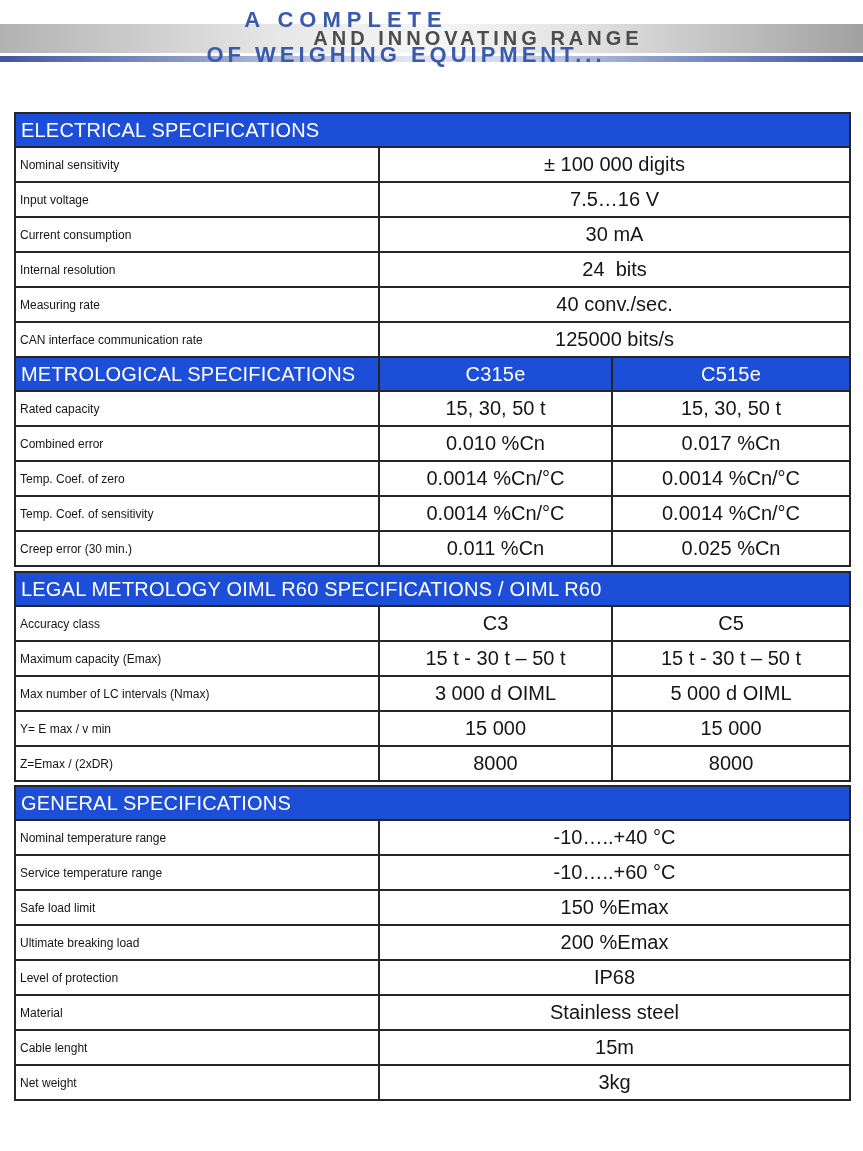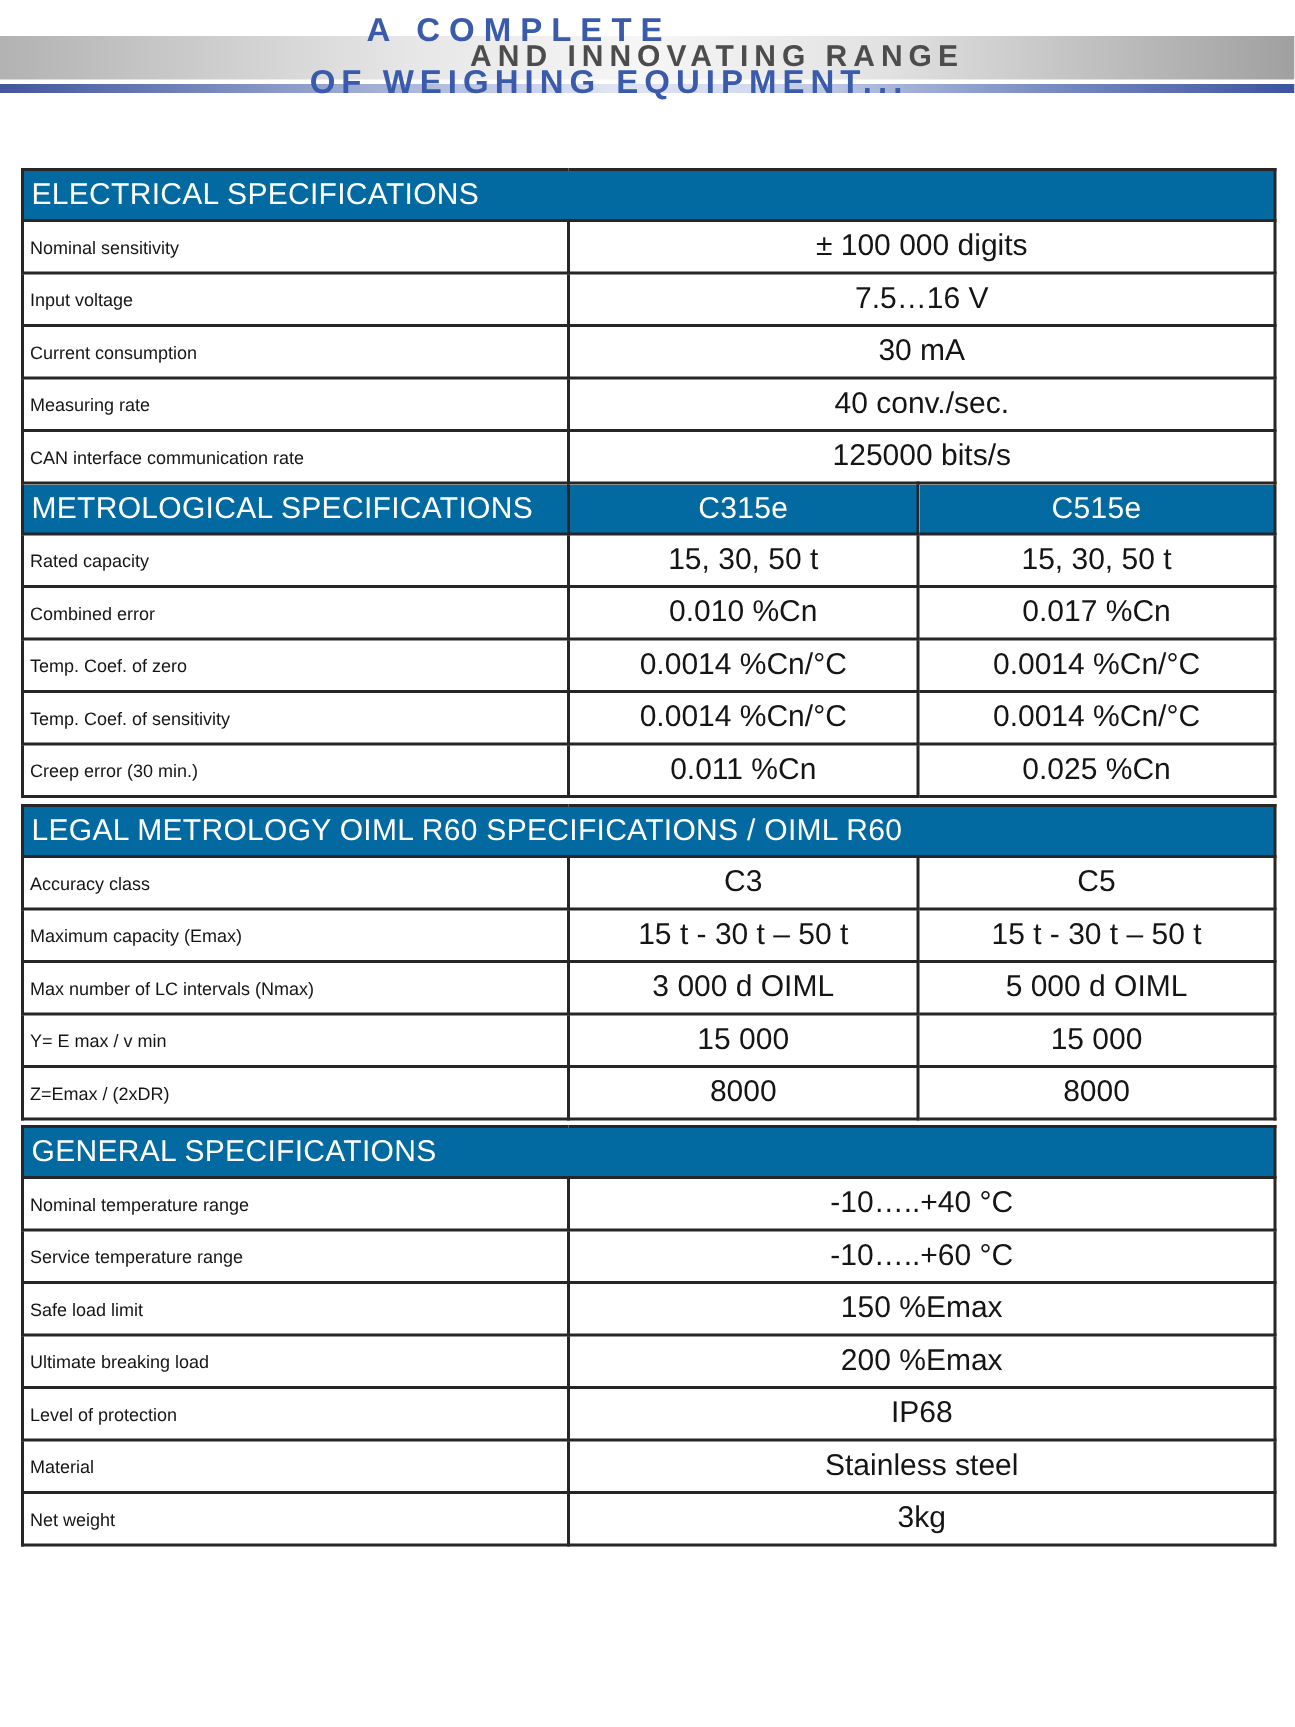--- a/index.html
+++ b/index.html
@@ -29,21 +29,21 @@
 
   
   table.spec{
     border-collapse:collapse;table-layout:fixed;width:835px;
     margin-left:14px;
   }
   .gap4{margin-top:4px;}
   .gap3{margin-top:3px;}
   .spec th,.spec td{border:2px solid #262626;overflow:hidden;}
   th.bar{
-    background:#0369a1;color:#ffffff;font-weight:normal;
+    background:#1d4ed8;color:#ffffff;font-weight:normal;
     font-size:20px;text-align:left;padding:0 5px;height:32px;
     letter-spacing:0.2px;vertical-align:middle;
   }
   th.bar.center{text-align:center;padding:0;}
   td.lbl{
     font-size:12px;color:#151515;padding:0 4px;height:33px;
     text-align:left;vertical-align:middle;
   }
   td.val{
     font-size:20px;color:#151515;text-align:center;vertical-align:middle;
@@ -77,20 +77,24 @@
       </tr>
   <tr>
         <td class="lbl">Input voltage</td>
         <td class="val" colspan="2">7.5…16 V</td>
       </tr>
   <tr>
         <td class="lbl">Current consumption</td>
         <td class="val" colspan="2">30 mA</td>
       </tr>
   <tr>
+        <td class="lbl">Internal resolution</td>
+        <td class="val" colspan="2">24  bits</td>
+      </tr>
+  <tr>
         <td class="lbl">Measuring rate</td>
         <td class="val" colspan="2">40 conv./sec.</td>
       </tr>
   <tr>
         <td class="lbl">CAN interface communication rate</td>
         <td class="val" colspan="2">125000 bits/s</td>
       </tr>
 
   <tr>
     <th class="bar">METROLOGICAL SPECIFICATIONS</th>
@@ -190,17 +194,21 @@
       </tr>
   <tr>
         <td class="lbl">Level of protection</td>
         <td class="val">IP68</td>
       </tr>
   <tr>
         <td class="lbl">Material</td>
         <td class="val">Stainless steel</td>
       </tr>
   <tr>
+        <td class="lbl">Cable lenght</td>
+        <td class="val">15m</td>
+      </tr>
+  <tr>
         <td class="lbl">Net weight</td>
         <td class="val">3kg</td>
       </tr>
 </tbody>
   </table>
 
 </body></html>

